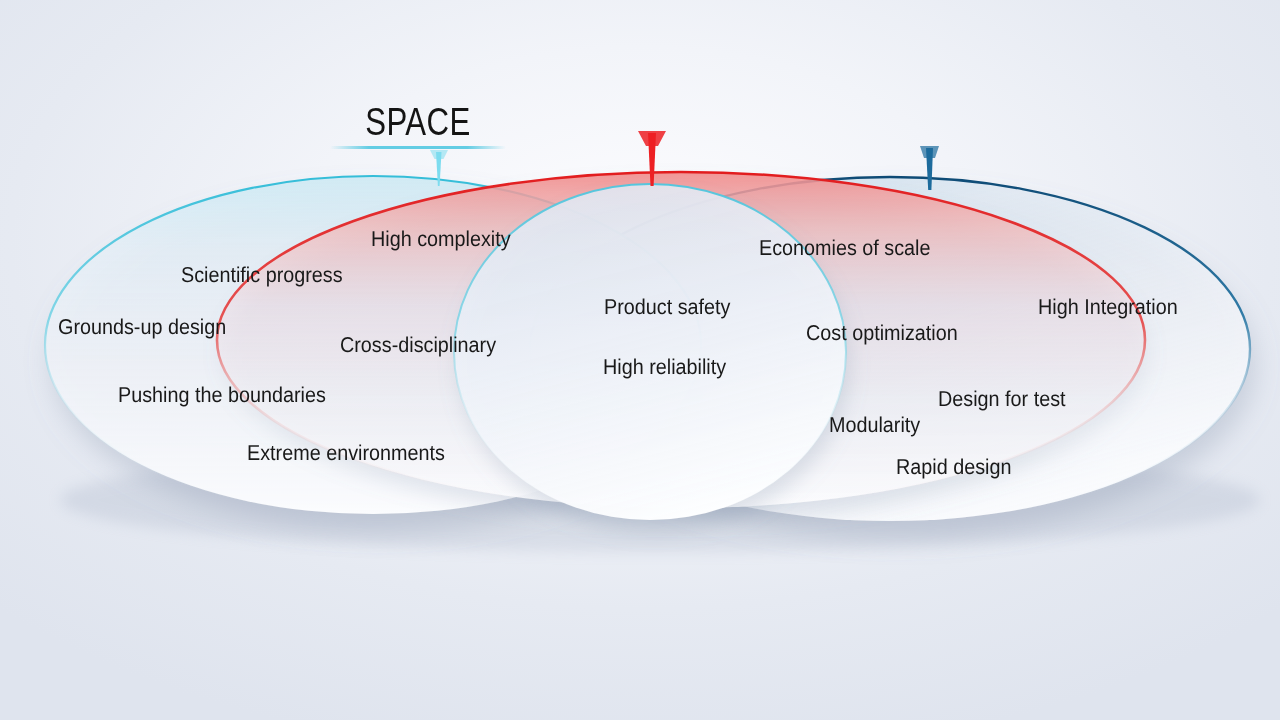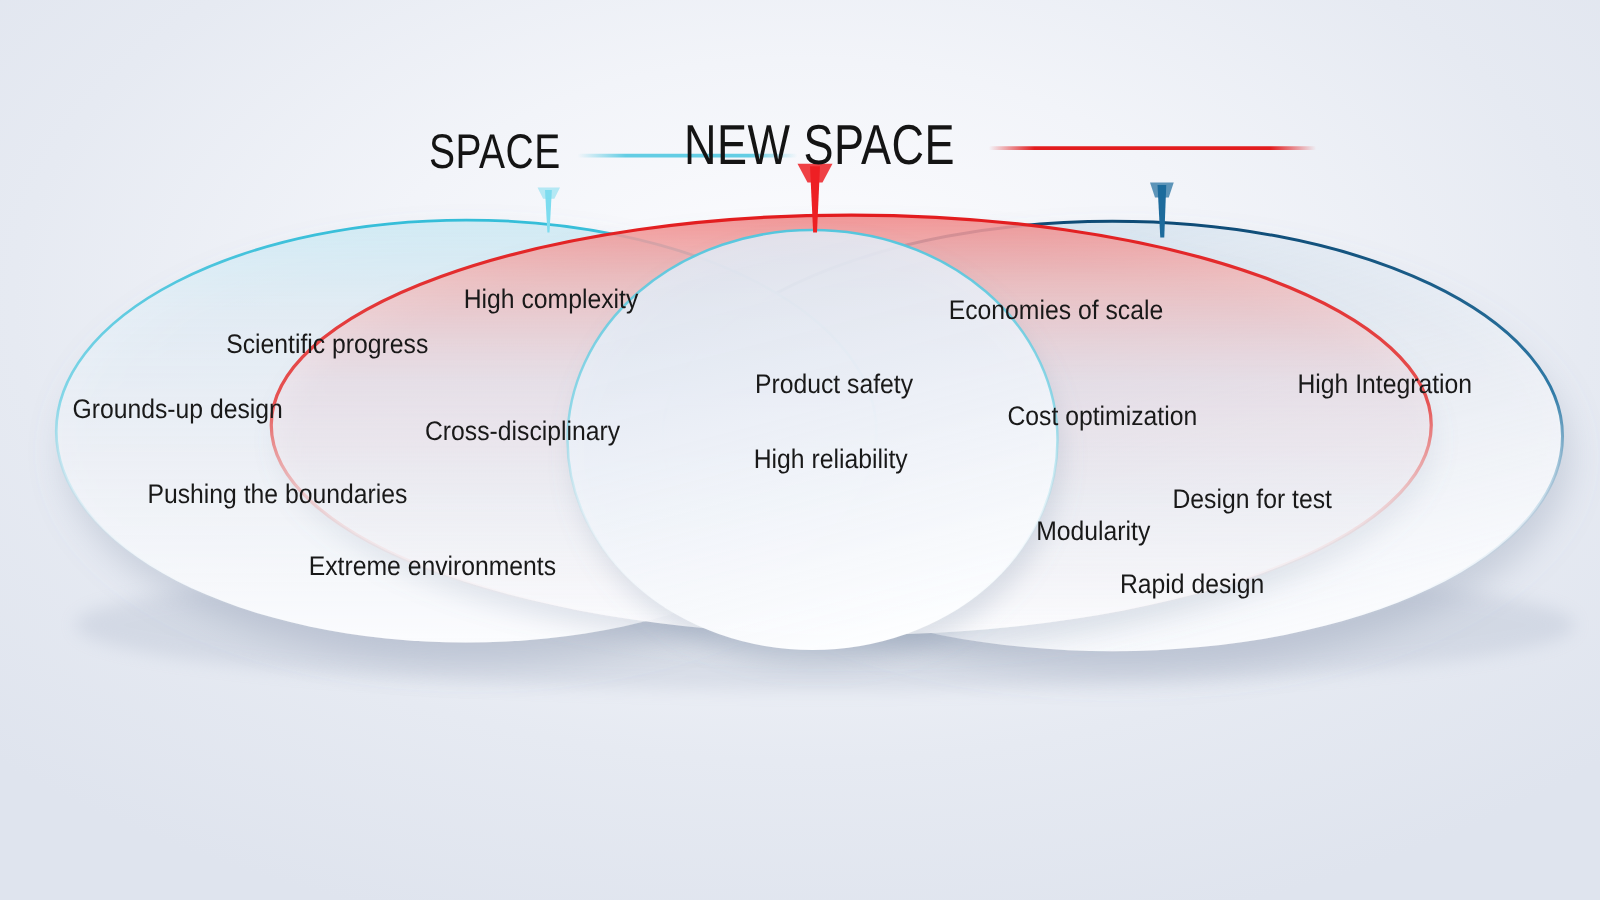--- a/index.html
+++ b/index.html
@@ -16,21 +16,21 @@
     overflow: hidden;
   }
   #vennsvg {
     position: absolute;
     left: 0; top: 0;
     width: 1280px; height: 720px;
   }
   .hdr {
     position: absolute;
     display: flex;
-    flex-direction: row;
+    flex-direction: column;
     align-items: center;
     user-select: none;
   }
   .hdr .txt {
     color: #141414;
     font-family: "Liberation Sans", sans-serif;
     font-weight: 400;
     letter-spacing: 0.5px;
     line-height: 1.0;
     transform: scaleX(0.80);
@@ -168,24 +168,20 @@
       <path d="M 638 131 L 666 131 L 658 146 L 646 146 Z" fill="#ed2024" opacity="0.85"></path>
     </g>
     <g>
       <path d="M 926 148 L 933 148 L 931.4 190 L 928.2 190 Z" fill="#1d6b9c"></path>
       <path d="M 920 146 L 939 146 L 935 158 L 924 158 Z" fill="#1d6b9c" opacity="0.7"></path>
     </g>
   </svg>
 
   <div class="hdr" id="hdr-space">
     <span class="txt">SPACE</span>
-    <span class="rule"></span>
-  </div>
-  <div class="hdr" id="hdr-newspace">
-    <span class="txt">NEW SPACE</span>
     <span class="rule"></span>
   </div>
 
   <div id="labels-layer">
       <div class="label" style="left: 58px; top: 315px;">Grounds-up design</div>
       <div class="label" style="left: 118px; top: 383px;">Pushing the boundaries</div>
       <div class="label" style="left: 181px; top: 263px;">Scientific progress</div>
       <div class="label" style="left: 247px; top: 441px;">Extreme environments</div>
       <div class="label" style="left: 340px; top: 333px;">Cross-disciplinary</div>
       <div class="label" style="left: 371px; top: 227px;">High complexity</div>

